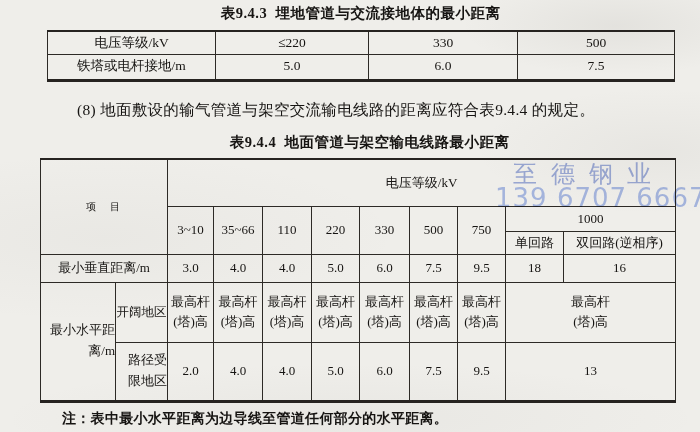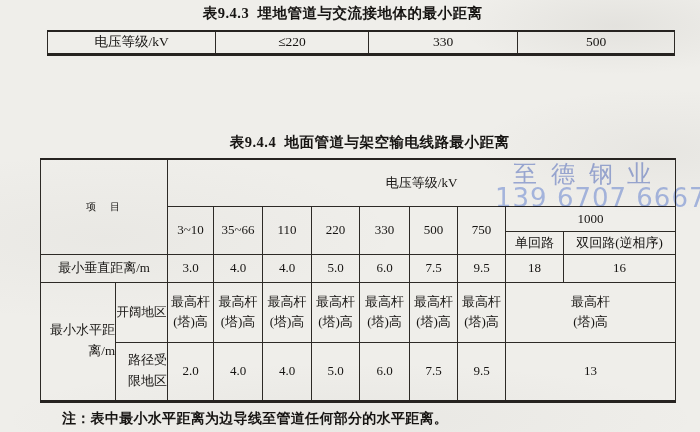--- a/index.html
+++ b/index.html
@@ -17,21 +17,21 @@
     overflow:hidden;
   }
   .title{
     position:absolute;
     text-align:center;
     font-weight:bold;
     font-size:14.5px;
     white-space:pre;
     letter-spacing:0.5px;
   }
-  .t1-title{left:29px;top:4px;width:627px;}
+  .t1-title{left:47px;top:4px;width:627px;}
   .t2-title{left:52px;top:133px;width:635px;}
   table.tbl{
     position:absolute;
     border-collapse:collapse;
     table-layout:fixed;
   }
   table.tbl td{
     border:1px solid #2d2a26;
     text-align:center;
     vertical-align:middle;
@@ -107,23 +107,30 @@
         <col style="width:149px">
         <col style="width:157px">
     </colgroup>
     <tbody>
       <tr class="r1">
         <td>电压等级/kV</td>
         <td>≤220</td>
         <td>330</td>
         <td>500</td>
       </tr>
+      <tr class="r2">
+        <td>铁塔或电杆接地/m</td>
+        <td>5.0</td>
+        <td>6.0</td>
+        <td>7.5</td>
+      </tr>
     </tbody>
   </table>
 
+  <div class="para">(8) 地面敷设的输气管道与架空交流输电线路的距离应符合表9.4.4 的规定。</div>
 
   <div class="title t2-title">表9.4.4  地面管道与架空输电线路最小距离</div>
 
   <table class="tbl" id="table2">
     <colgroup>
       <col style="width:75px">
         <col style="width:52px">
         <col style="width:46px">
         <col style="width:49px">
       <col style="width:49px">

